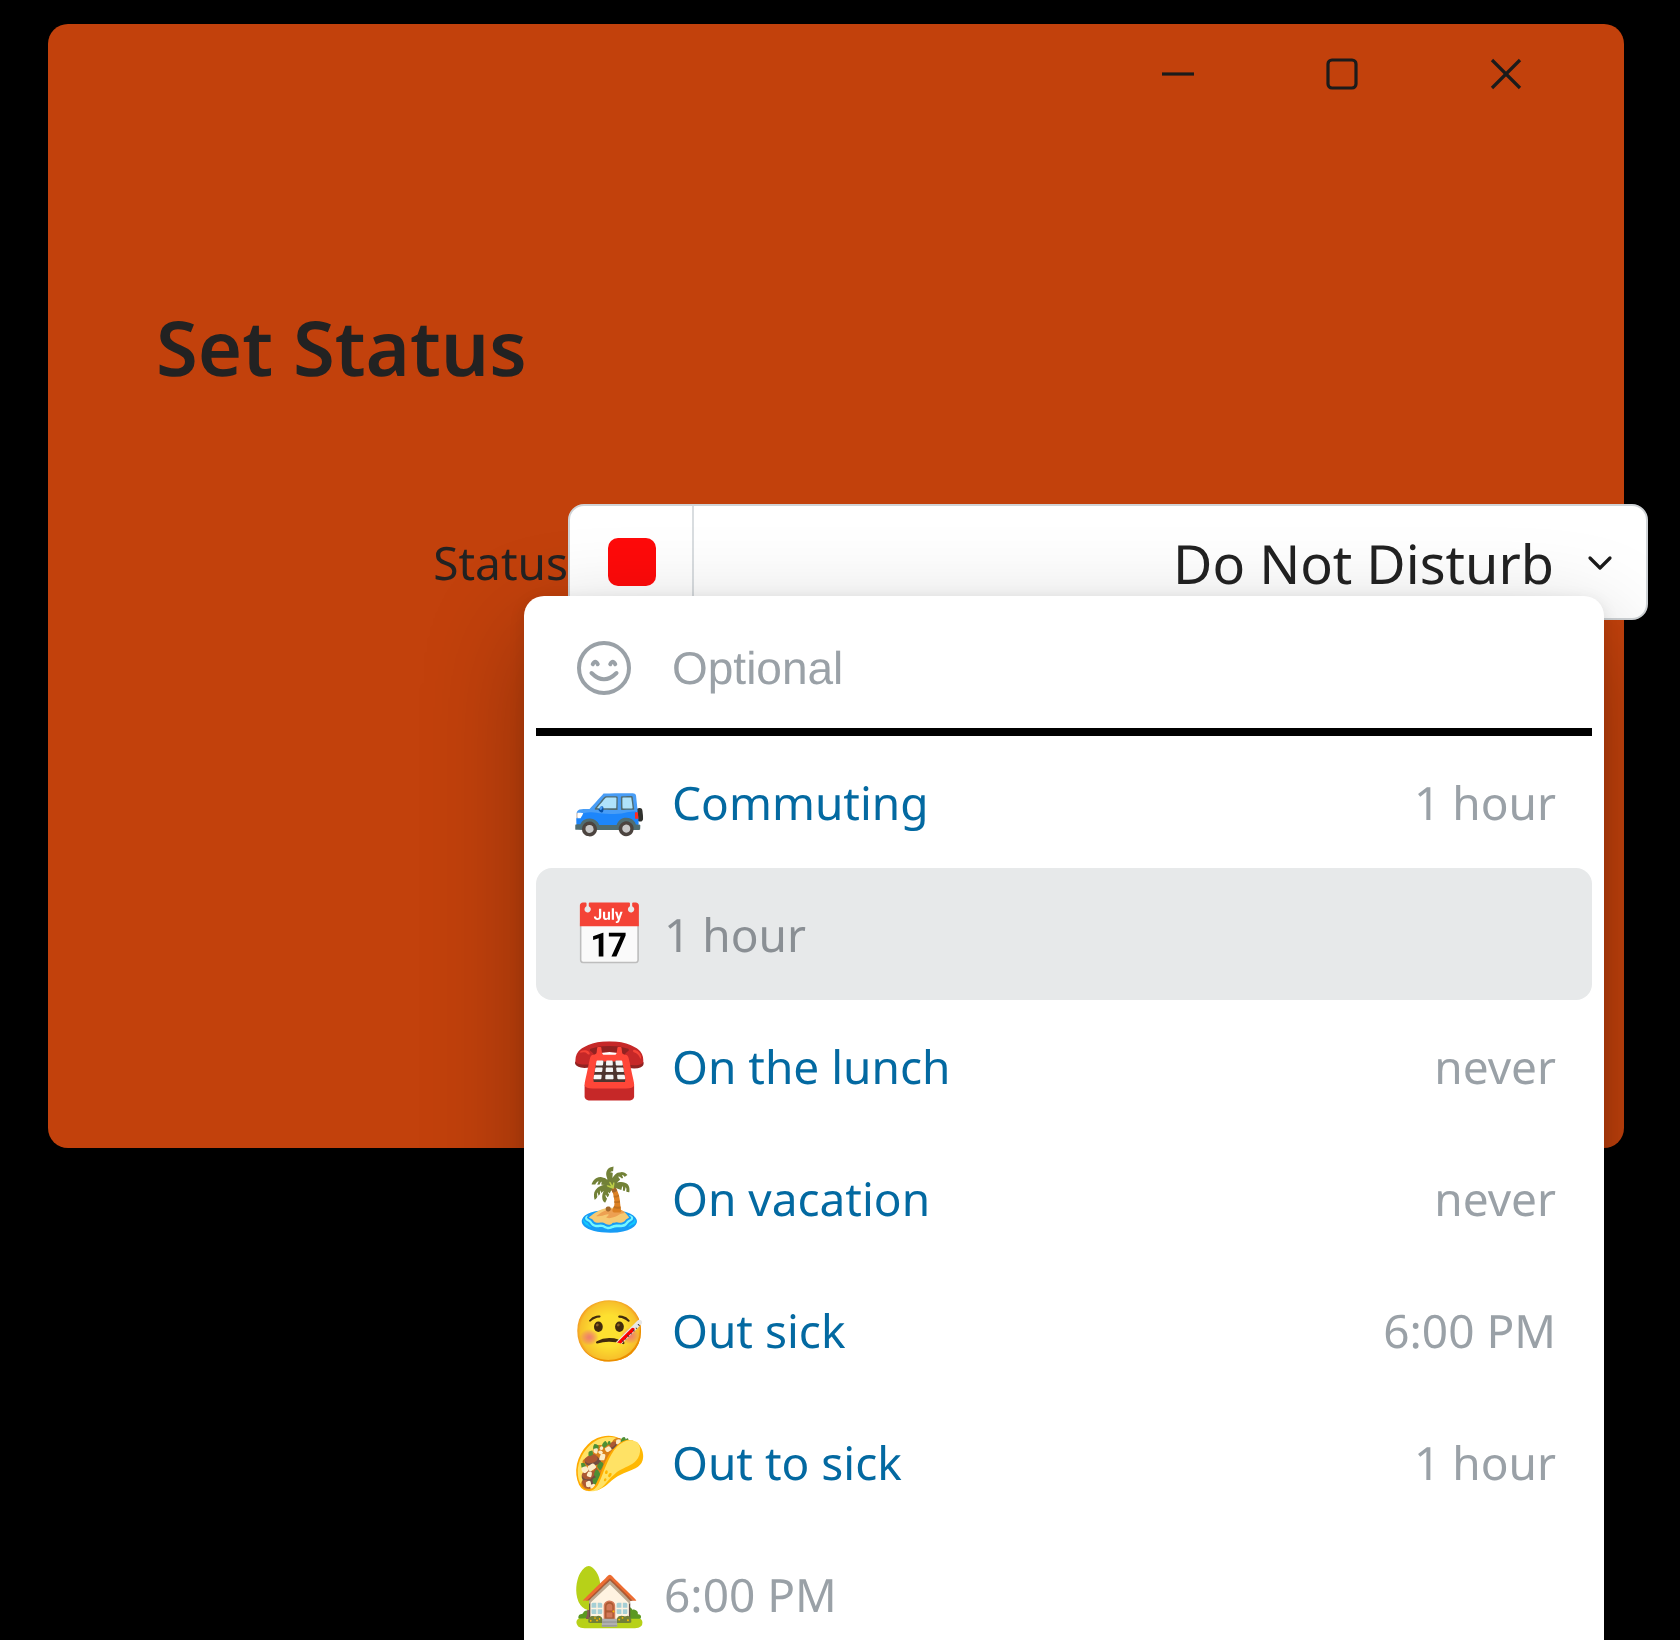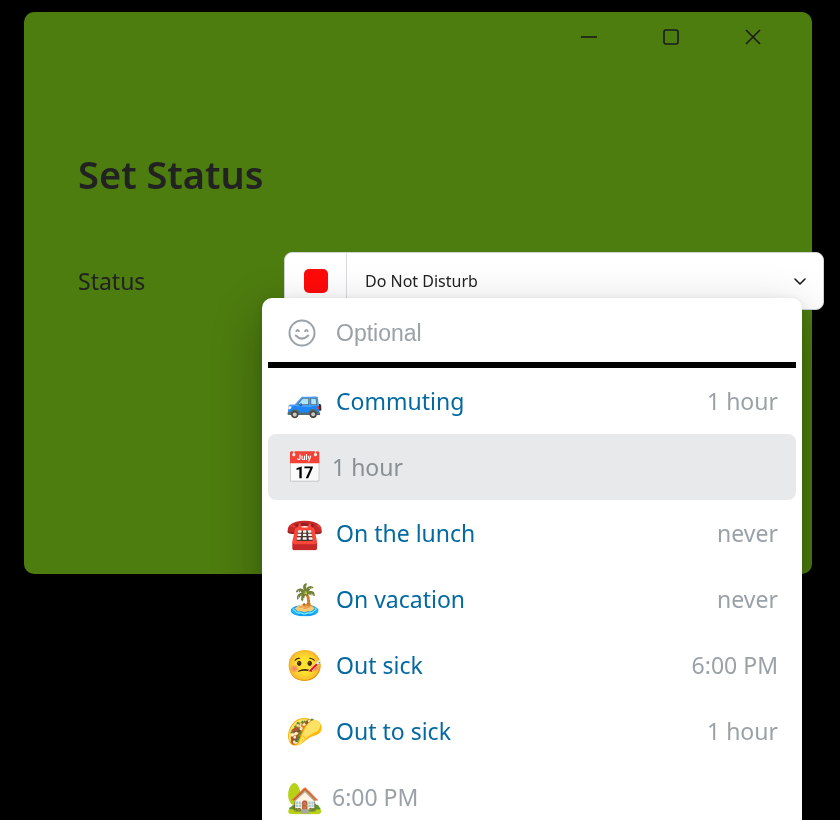--- a/index.html
+++ b/index.html
@@ -10,23 +10,24 @@
       font-family: "Segoe UI", -apple-system, system-ui, sans-serif;
       position: relative;
       overflow: hidden;
     }
     .window {
       position: absolute;
       left: 24px;
       top: 12px;
       width: 788px;
       height: 562px;
-      background: #4d7c0f;
+      background: #c2410c;
       border-radius: 10px;
       box-shadow: 0 8px 30px rgba(0,0,0,0.35);
+      text-align: right;
     }
     .titlebar {
       position: absolute;
       top: 0;
       right: 0;
       height: 50px;
       display: flex;
       align-items: center;
       gap: 36px;
       padding-right: 36px;
@@ -82,21 +83,21 @@
       border-right: 1px solid #d9dde0;
     }
     .select .chip {
       width: 24px;
       height: 24px;
       background: #ff0a0a;
       border-radius: 5px;
     }
     .select .sel-label {
       padding-left: 18px;
-      font-size: 16px;
+      font-size: 27px;
       color: #222;
       flex: 1;
     }
     .select .chev {
       width: 46px;
       display: flex;
       align-items: center;
       justify-content: center;
     }
     .popup {
@@ -108,21 +109,21 @@
       border-radius: 10px;
       box-shadow: 0 18px 50px rgba(0,0,0,0.28), 0 2px 8px rgba(0,0,0,0.1);
       padding: 6px;
       z-index: 10;
     }
     .popup .inputrow {
       display: flex;
       align-items: center;
       height: 64px;
       padding-left: 12px;
-      border-bottom: 6px solid #000000;
+      border-bottom: 4px solid #000000;
     }
     .popup .inputrow .emoji-btn {
       width: 44px;
       height: 44px;
       display: flex;
       align-items: center;
       justify-content: center;
       color: #9aa1a7;
       cursor: pointer;
     }

